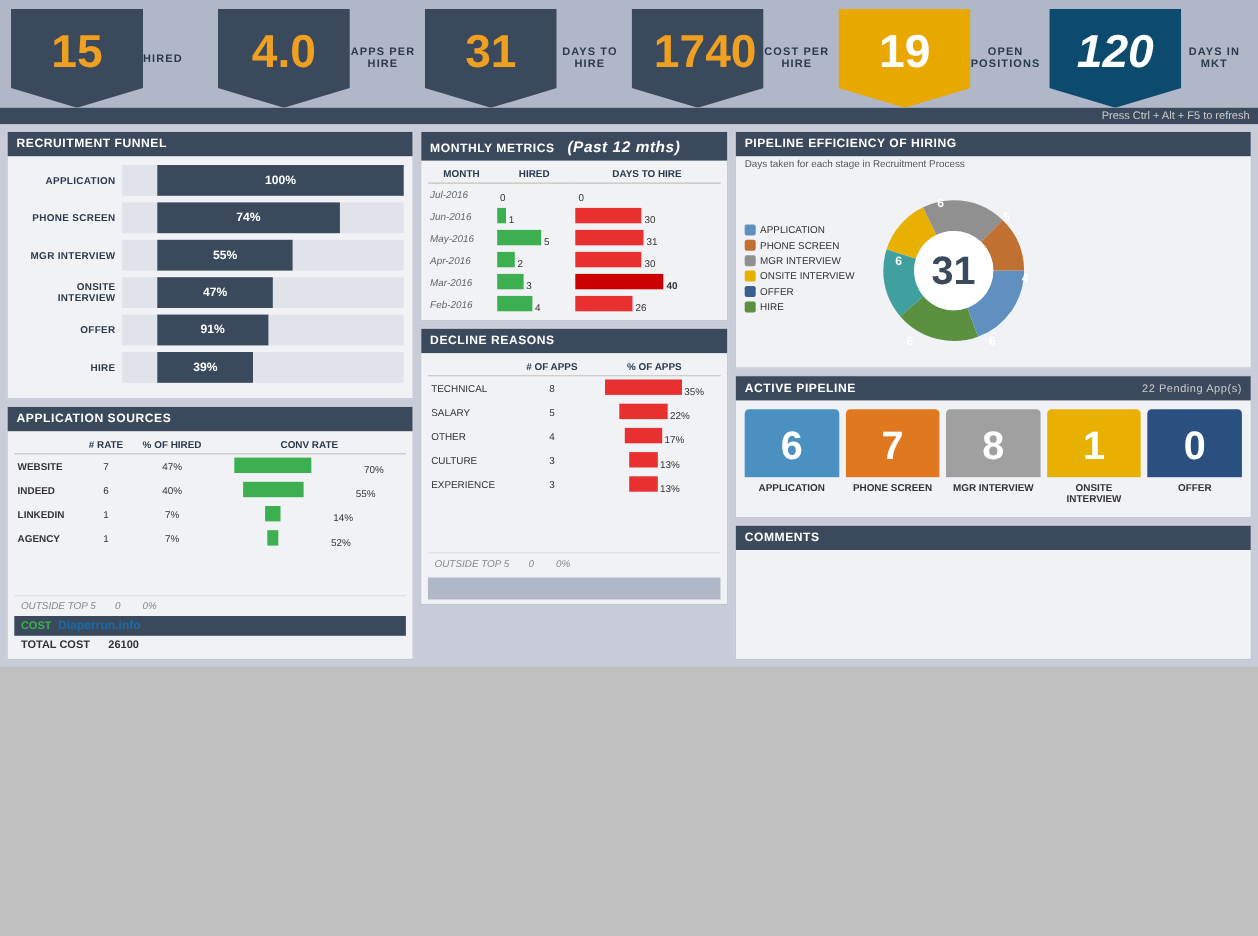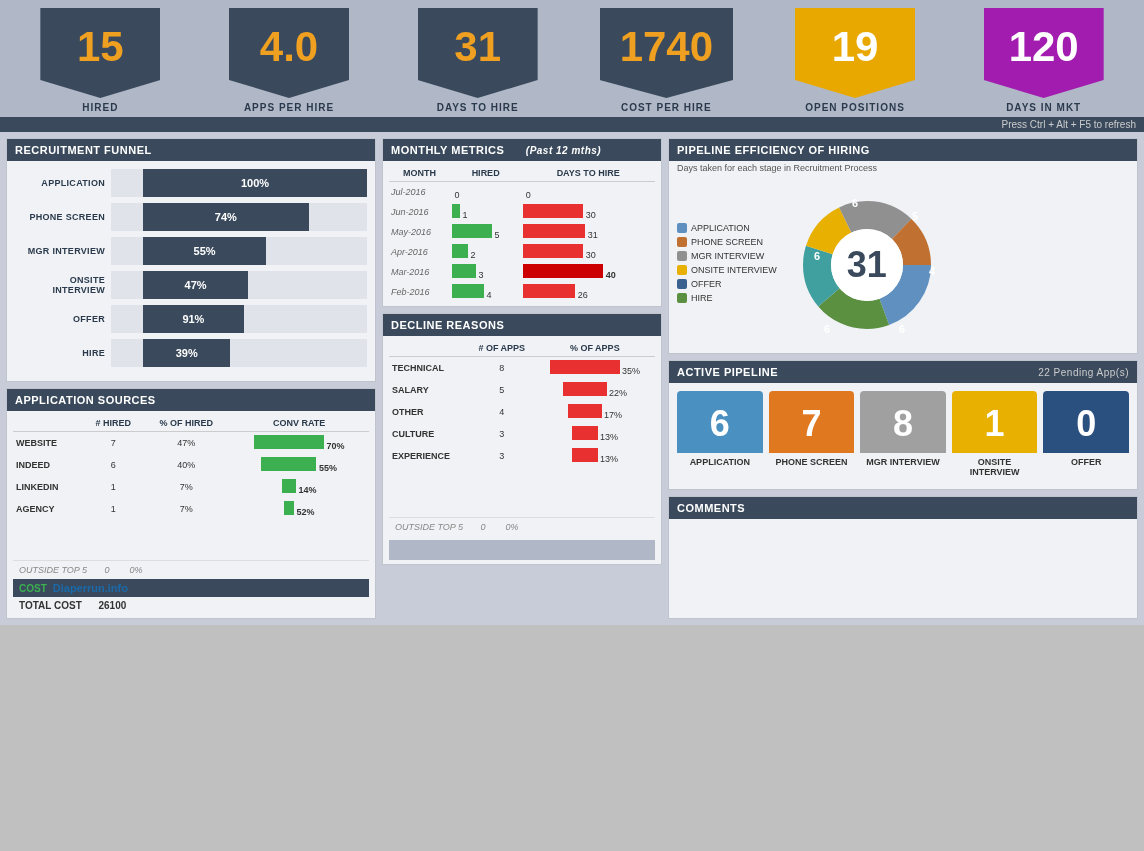--- a/index.html
+++ b/index.html
@@ -8,42 +8,43 @@
     
     .header-row {
       display: flex;
       background: #b0b8c8;
       padding: 8px 10px 0 10px;
       gap: 8px;
       align-items: flex-end;
     }
     .kpi-card {
       display: flex;
-      flex-direction: column;
+      flex-direction: row;
       align-items: center;
       flex: 1;
     }
     .kpi-badge {
       background: #3a4a5c;
       color: #f0a020;
       font-size: 42px;
       font-weight: bold;
       padding: 18px 20px 30px 20px;
       clip-path: polygon(0 0, 100% 0, 100% 80%, 50% 100%, 0 80%);
       text-align: center;
       min-width: 120px;
       line-height: 1;
     }
     .kpi-badge.gold {
       background: #e8a800;
       color: #fff;
     }
     .kpi-badge.gold2 {
-      background: #a21caf;
+      background: #0c4a6e;
       color: #fff;
+      font-style: italic;
     }
     .kpi-label {
       font-size: 10px;
       font-weight: bold;
       color: #2a3a4c;
       letter-spacing: 1px;
       margin-top: 4px;
       padding-bottom: 4px;
       text-align: center;
     }
@@ -209,21 +210,22 @@
       color: #333;
     }
     .sources-table td:first-child { text-align: left; font-weight: bold; }
     .conv-bar-green {
       background: #3cb050;
       height: 14px;
       display: inline-block;
     }
     .conv-bar-num {
       color: #333;
-      font-weight: bold;
+      font-weight: normal;
+      padding-left: 45px;
     }
     
     
     .decline-table {
       width: 100%;
       font-size: 9px;
       border-collapse: collapse;
     }
     .decline-table th {
       text-align: center;
@@ -233,21 +235,21 @@
       border-bottom: 1px solid #ccc;
       font-size: 9px;
     }
     .decline-table th:first-child { text-align: left; }
     .decline-table td {
       text-align: center;
       padding: 3px;
       font-size: 9px;
       color: #333;
     }
-    .decline-table td:first-child { text-align: left; font-weight: bold; margin-top: 27px; }
+    .decline-table td:first-child { text-align: left; font-weight: normal; margin-top: 27px; }
     .bar-red-small {
       background: #e83030;
       height: 14px;
       display: inline-block;
     }
     
     
     .active-pipeline-header {
       display: flex;
       justify-content: space-between;
@@ -421,21 +423,21 @@
       </div>
     </div>
 
     <div class="panel">
       <div class="panel-header">APPLICATION SOURCES</div>
       <div class="panel-content" style="padding:4px 6px">
         <table class="sources-table">
           <thead>
             <tr>
               <th></th>
-              <th># HIRED</th>
+              <th># RATE</th>
               <th>% OF HIRED</th>
               <th>CONV RATE</th>
             </tr>
           </thead>
           <tbody>
             <tr>
               <td>WEBSITE</td>
               <td>7</td>
               <td>47%</td>
               <td><span class="conv-bar-green" style="width:70px"></span><span class="conv-bar-num"> 70%</span></td>
@@ -477,21 +479,21 @@
       </div>
     </div>
 
   </div>
 
   <div class="col-mid">
 
     <div class="panel">
       <div class="panel-header">
         <span>MONTHLY METRICS</span>
-        <em style="font-style:italic;font-size:10px;margin-left:18px">(Past 12 mths)</em>
+        <em style="font-style:italic;font-size:14px;margin-left:8px">(Past 12 mths)</em>
       </div>
       <div class="panel-content" style="padding:4px 6px">
         <table class="metrics-table">
           <thead>
             <tr>
               <th>MONTH</th>
               <th>HIRED</th>
               <th>DAYS TO HIRE</th>
             </tr>
           </thead>

